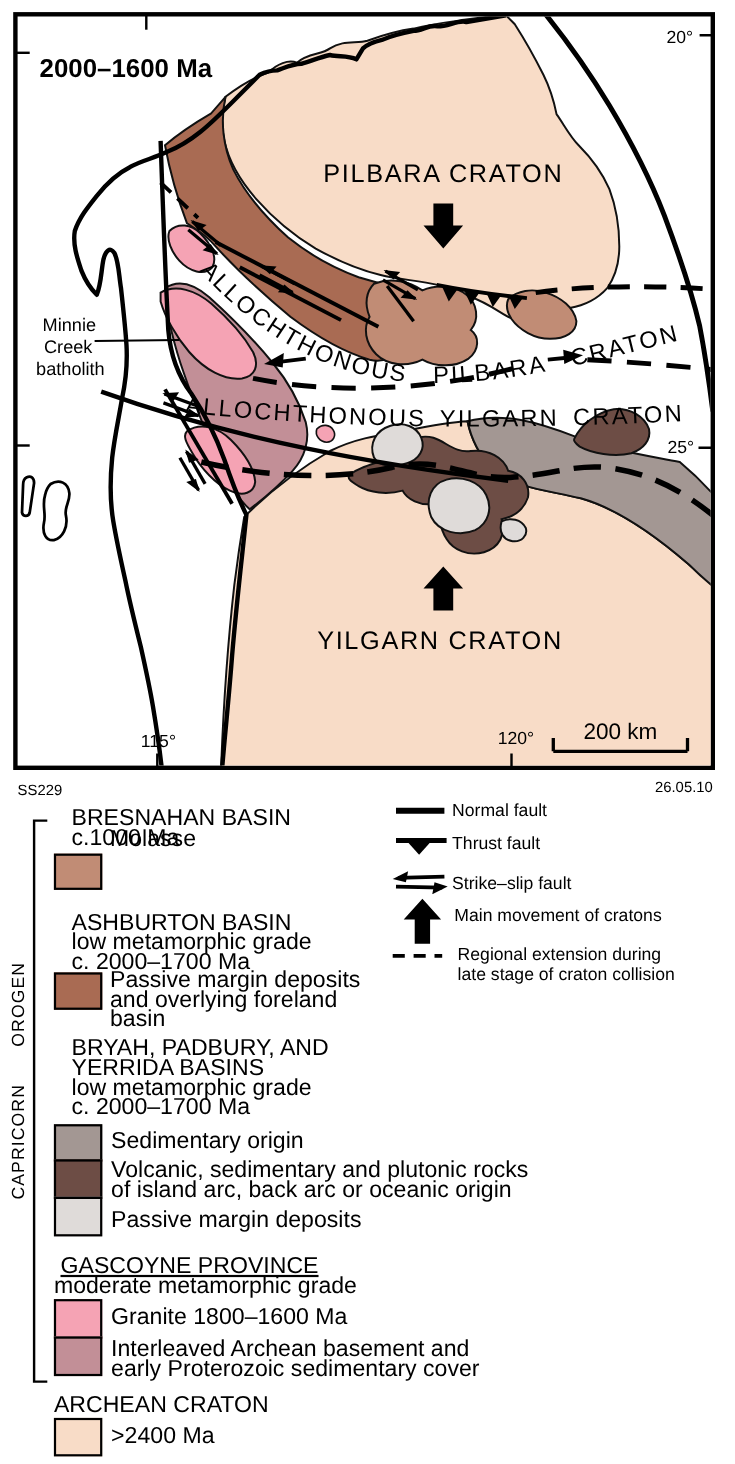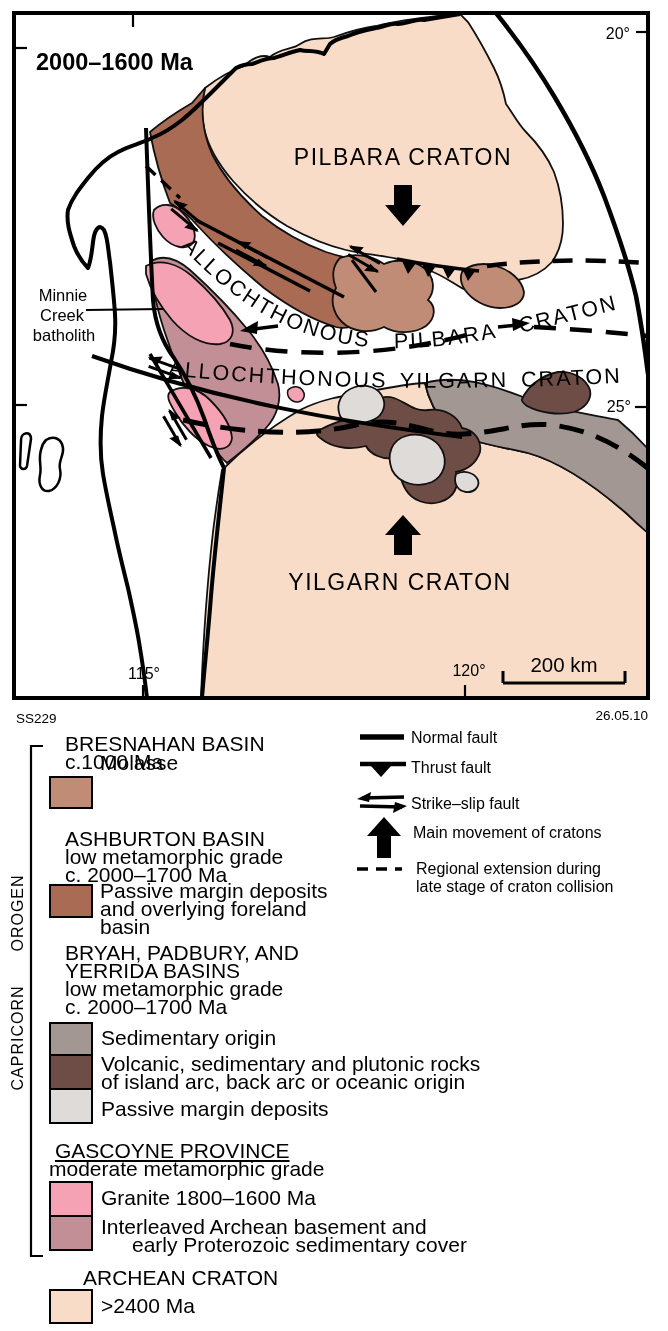--- a/index.html
+++ b/index.html
@@ -183,23 +183,23 @@
 <div class="abs ltext" style="left:101px;top:1055px;">Volcanic, sedimentary and plutonic rocks</div>
 <div class="abs ltext" style="left:101px;top:1073px;">of island arc, back arc or oceanic origin</div>
 <div class="abs ltext" style="left:101px;top:1100px;">Passive margin deposits</div>
 
 <div class="abs ltext" style="left:55px;top:1142px;text-decoration:underline;">GASCOYNE PROVINCE</div>
 <div class="abs ltext" style="left:49px;top:1160px;">moderate metamorphic grade</div>
 <div class="swatch" style="left: 49px; top: 1181px; height: 36px; background-color: rgb(245, 163, 180);"></div>
 <div class="swatch" style="left: 49px; top: 1215px; height: 36px; background-color: rgb(194, 143, 151);"></div>
 <div class="abs ltext" style="left:101px;top:1189px;">Granite 1800–1600 Ma</div>
 <div class="abs ltext" style="left:101px;top:1218px;">Interleaved Archean basement and</div>
-<div class="abs ltext" style="left:101px;top:1236px;margin-left:31px;">early Proterozoic sedimentary cover</div>
-
-<div class="abs ltext" style="left:49px;top:1269px;margin-left:34px;">ARCHEAN CRATON</div>
+<div class="abs ltext" style="left:101px;top:1236px;">early Proterozoic sedimentary cover</div>
+
+<div class="abs ltext" style="left:49px;top:1269px;">ARCHEAN CRATON</div>
 <div class="swatch" style="left: 49px; top: 1289px; height: 35px; background-color: rgb(248, 220, 199);"></div>
 <div class="abs ltext" style="left:101px;top:1297px;">&gt;2400 Ma</div>
 
 <svg class="abs" style="left:358px;top:731px;" width="50" height="12" viewBox="0 0 50 12">
   <path d="M 2,6 L 46,6" stroke="#000" stroke-width="5.5"></path>
 </svg>
 <div class="symrow-label" style="left:411px;top:729px;">Normal fault</div>
 
 <svg class="abs" style="left:358px;top:760px;" width="50" height="18" viewBox="0 0 50 18">
   <path d="M 2,4 L 48,4" stroke="#000" stroke-width="4.5"></path>

